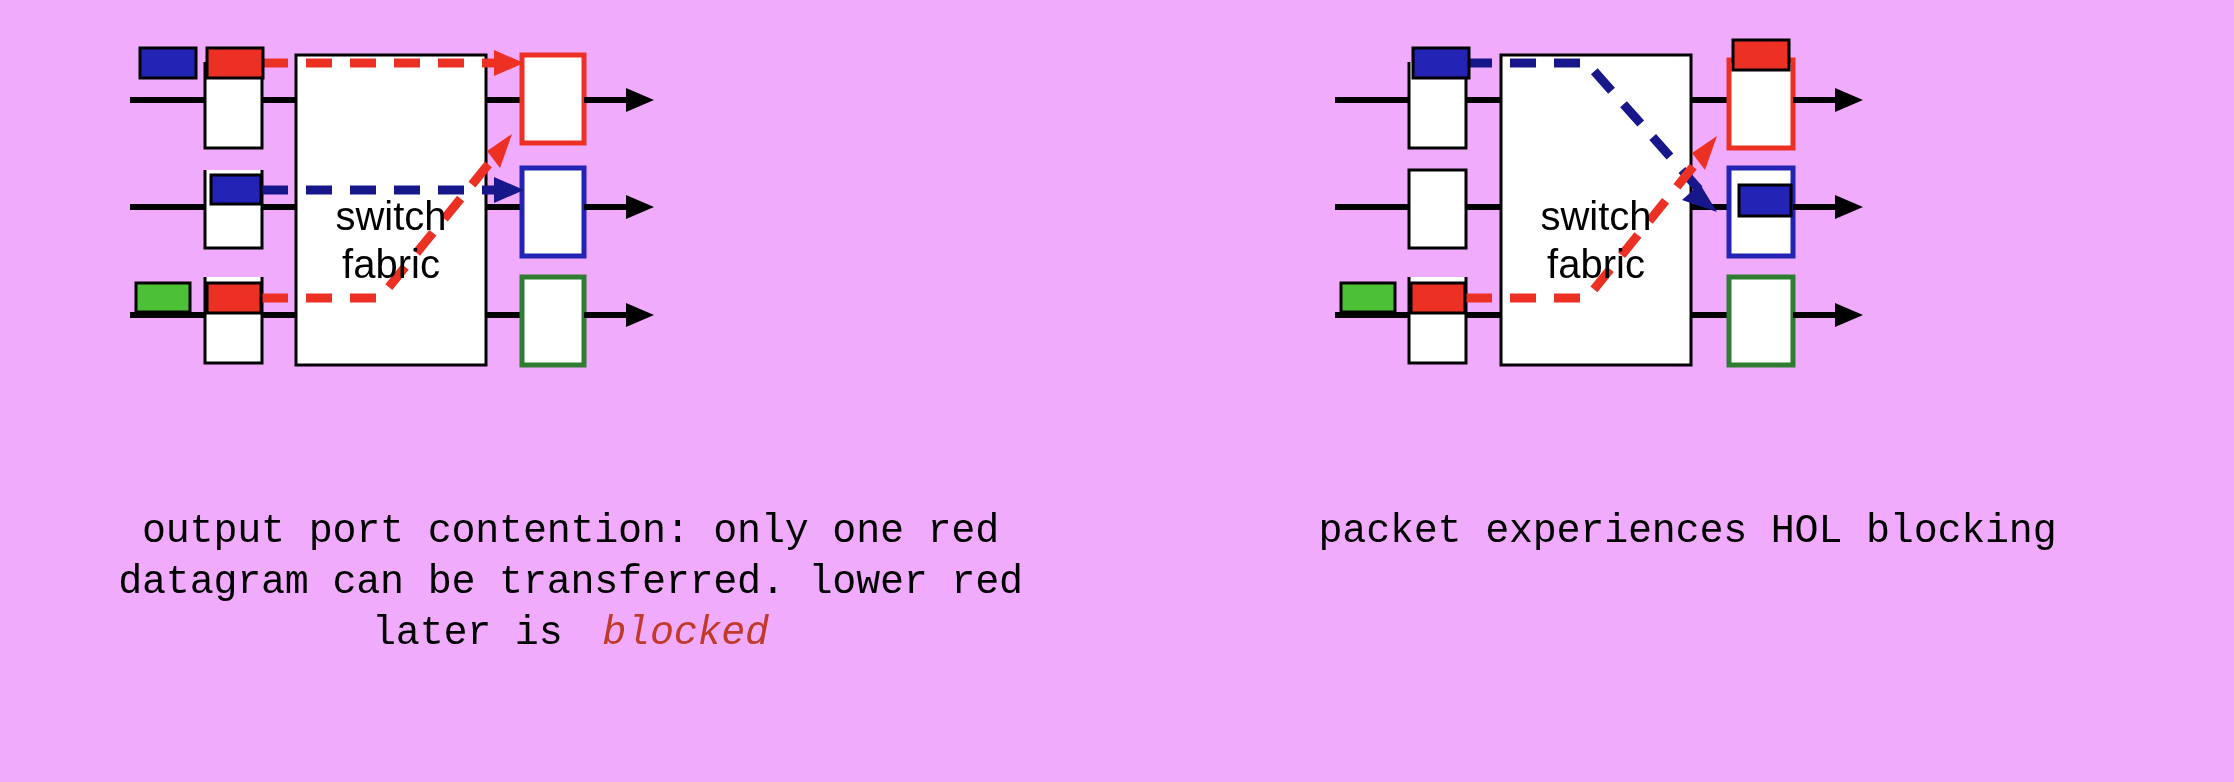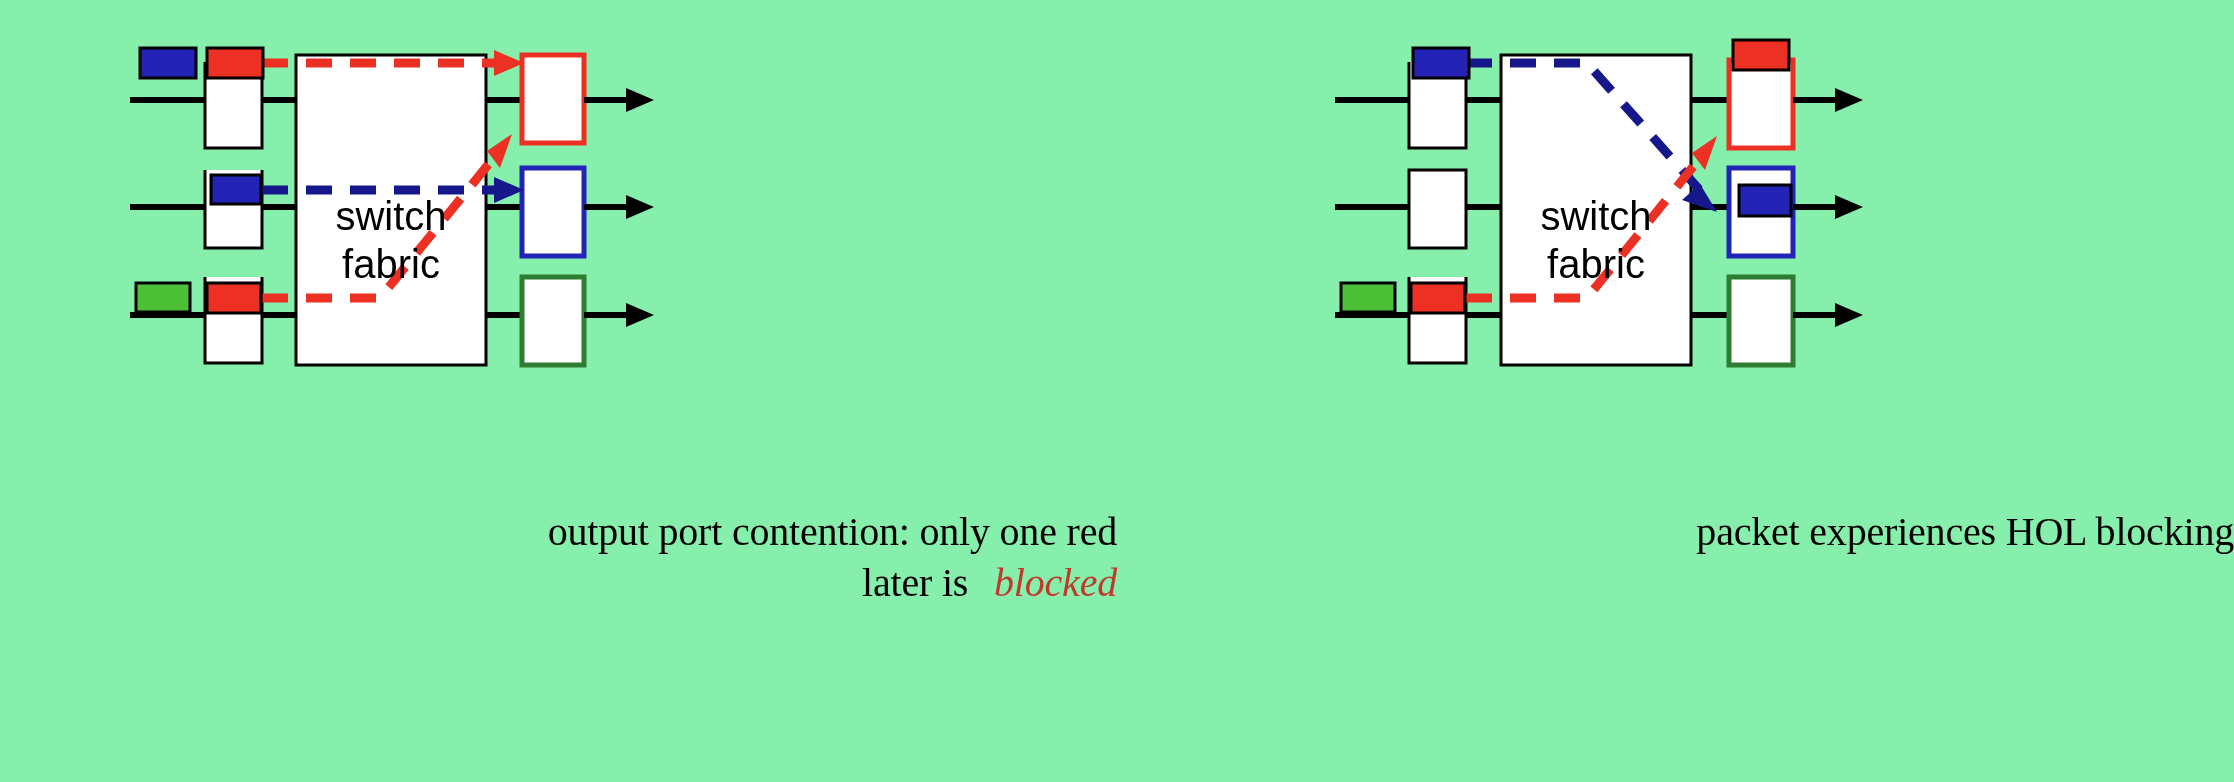--- a/index.html
+++ b/index.html
@@ -10,42 +10,42 @@
   body {
     width: 2234px;
     height: 782px;
     font-family: "Liberation Sans", sans-serif;
     overflow: hidden;
   }
   #root {
     position: relative;
     width: 2234px;
     height: 782px;
-    background: #86efac;
+    background: #f0abfc;
   }
   .panel {
     position: absolute;
     top: 0;
     height: 782px;
   }
   #panel-left  { left: 0px;    width: 1117px; }
   #panel-right { left: 1117px; width: 1117px; }
 
   .diagram-svg {
     position: absolute;
     top: 0;
     left: 0;
   }
 
   .caption {
     position: absolute;
-    left: 0;
+    left: 12px;
     width: 100%;
-    text-align: right;
-    font-family: Liberation Serif, serif;
+    text-align: center;
+    font-family: Liberation Mono, monospace;
     font-size: 40px;
     line-height: 1.28;
     color: #000000;
     letter-spacing: -0.2px;
   }
   #caption-left  { top: 506px; }
   #caption-right { top: 506px; }
 
   .caption .blocked {
     color: #c0392b;
@@ -113,20 +113,21 @@
 
       <rect x="136" y="283" width="54" height="29" fill="#4CC037" stroke="#000" stroke-width="3"></rect>
       <rect x="207" y="283" width="54" height="30" fill="#ED3024" stroke="#000" stroke-width="3"></rect>
 
       <text class="fabric-label" x="391" y="230" text-anchor="middle">switch</text>
       <text class="fabric-label" x="391" y="278" text-anchor="middle">fabric</text>
     </svg>
 
     <div class="caption" id="caption-left">
       <div>output port contention: only one red</div>
+      <div>datagram can be transferred. lower red</div>
       <div><span>later is </span><span class="blocked">blocked</span></div>
     </div>
   </div>
 
   <div class="panel" id="panel-right">
 
     <svg class="diagram-svg" width="1117" height="500" viewBox="0 0 1117 500">
 
       <line x1="218" y1="100" x2="292" y2="100" stroke="#000" stroke-width="6"></line>
       <line x1="218" y1="207" x2="292" y2="207" stroke="#000" stroke-width="6"></line>

